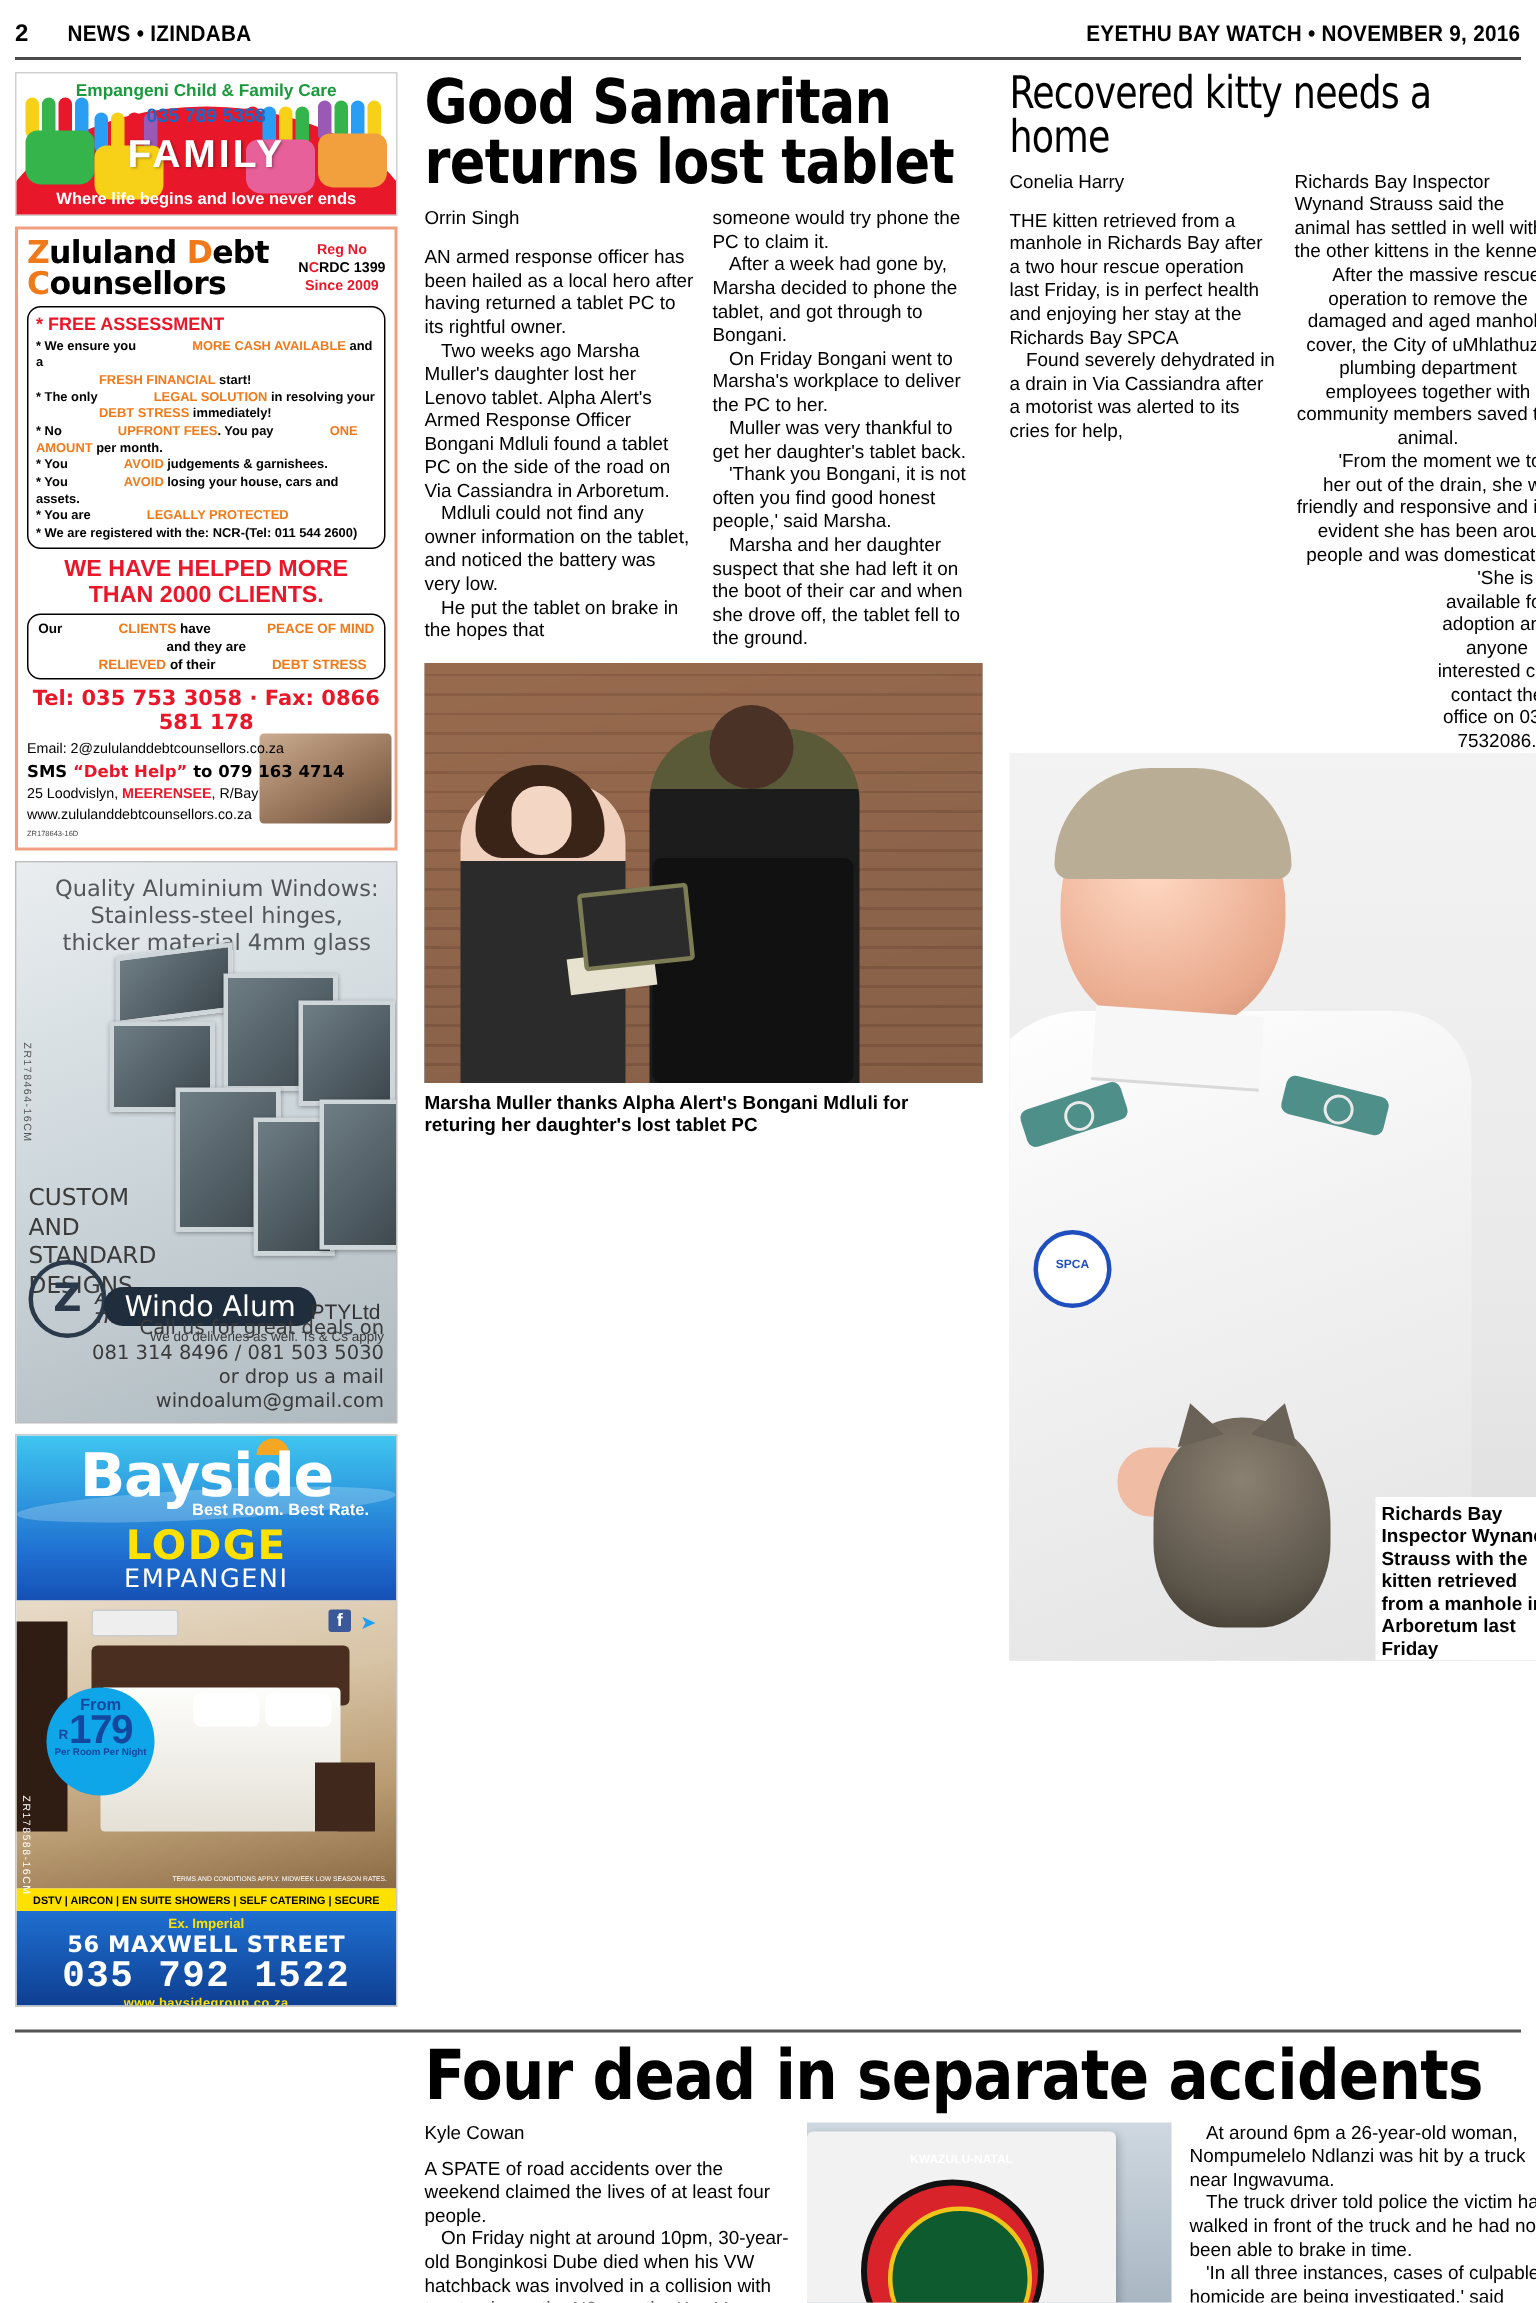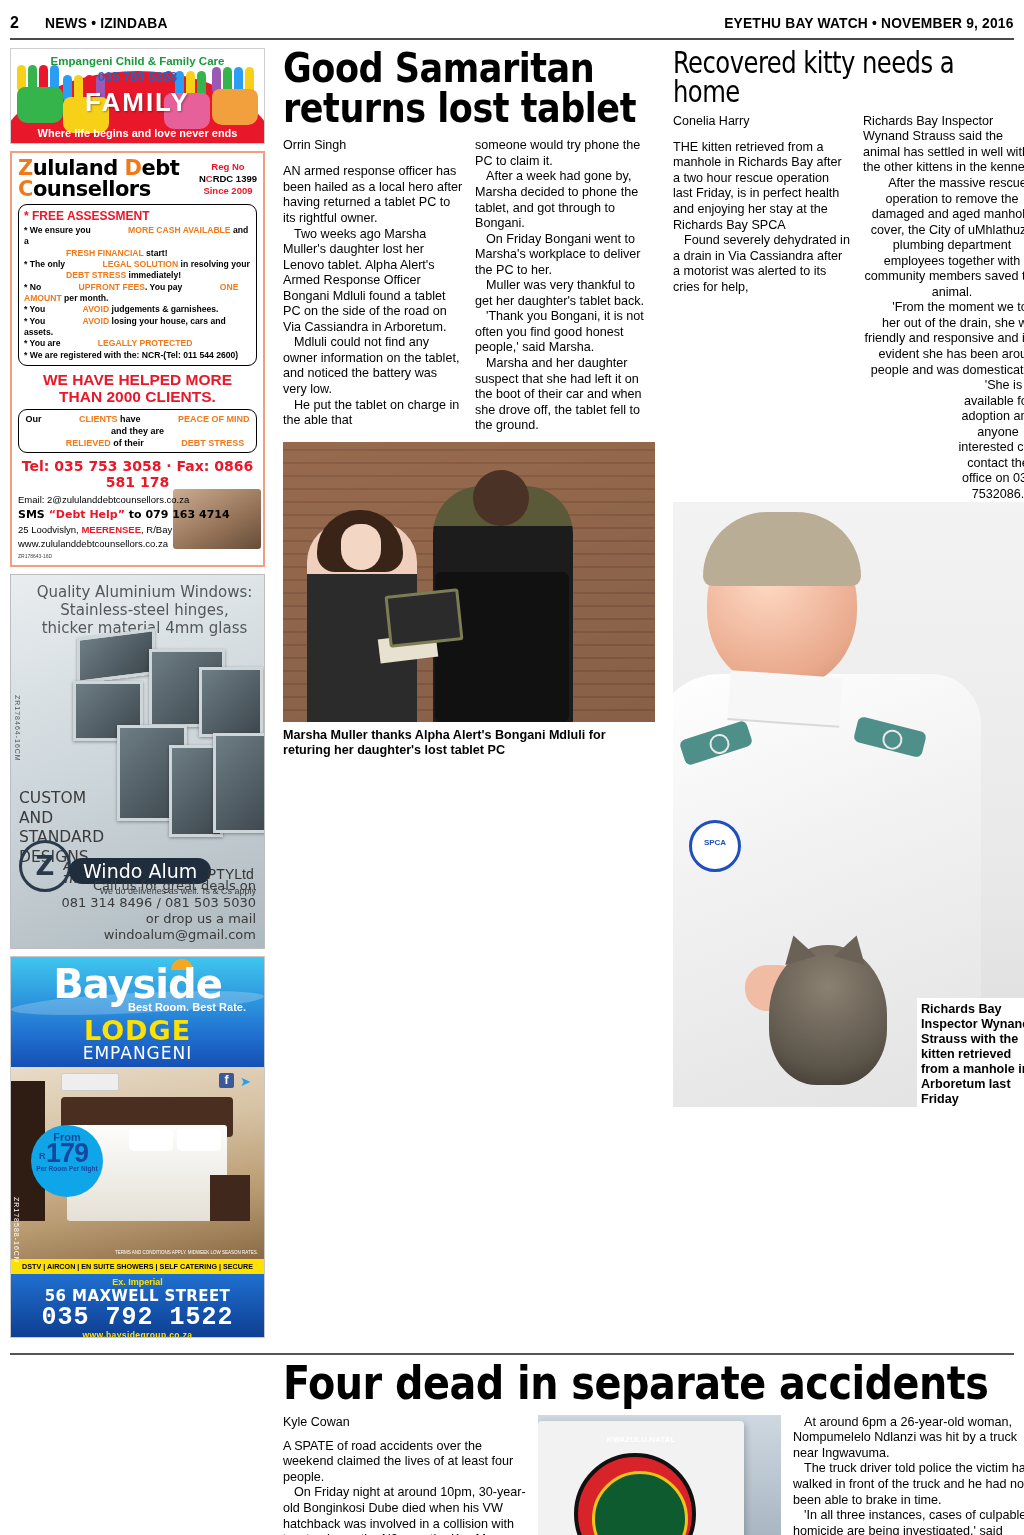--- a/index.html
+++ b/index.html
@@ -416,21 +416,21 @@
       <h1 class="headline hl-good">
         <span>Good Samaritan</span><br>
         <span>returns lost tablet</span>
       </h1>
       <div class="body2">
         <div class="bodycol">
           <div class="byline">Orrin Singh</div>
           <p class="bt">AN armed response officer has been hailed as a local hero after having returned a tablet PC to its rightful owner.</p>
           <p class="bt">Two weeks ago Marsha Muller's daughter lost her Lenovo tablet. Alpha Alert's Armed Response Officer Bongani Mdluli found a tablet PC on the side of the road on Via Cassiandra in Arboretum.</p>
           <p class="bt">Mdluli could not find any owner information on the tablet, and noticed the battery was very low.</p>
-          <p class="bt">He put the tablet on charge in the able that</p>
+          <p class="bt">He put the tablet on brake in the hopes that</p>
         </div>
         <div class="bodycol">
           <p class="bt">someone would try phone the PC to claim it.</p>
           <p class="bt">After a week had gone by, Marsha decided to phone the tablet, and got through to Bongani.</p>
           <p class="bt">On Friday Bongani went to Marsha's workplace to deliver the PC to her.</p>
           <p class="bt">Muller was very thankful to get her daughter's tablet back.</p>
           <p class="bt">'Thank you Bongani, it is not often you find good honest people,' said Marsha.</p>
           <p class="bt">Marsha and her daughter suspect that she had left it on the boot of their car and when she drove off, the tablet fell to the ground.</p>
         </div>
       </div>

